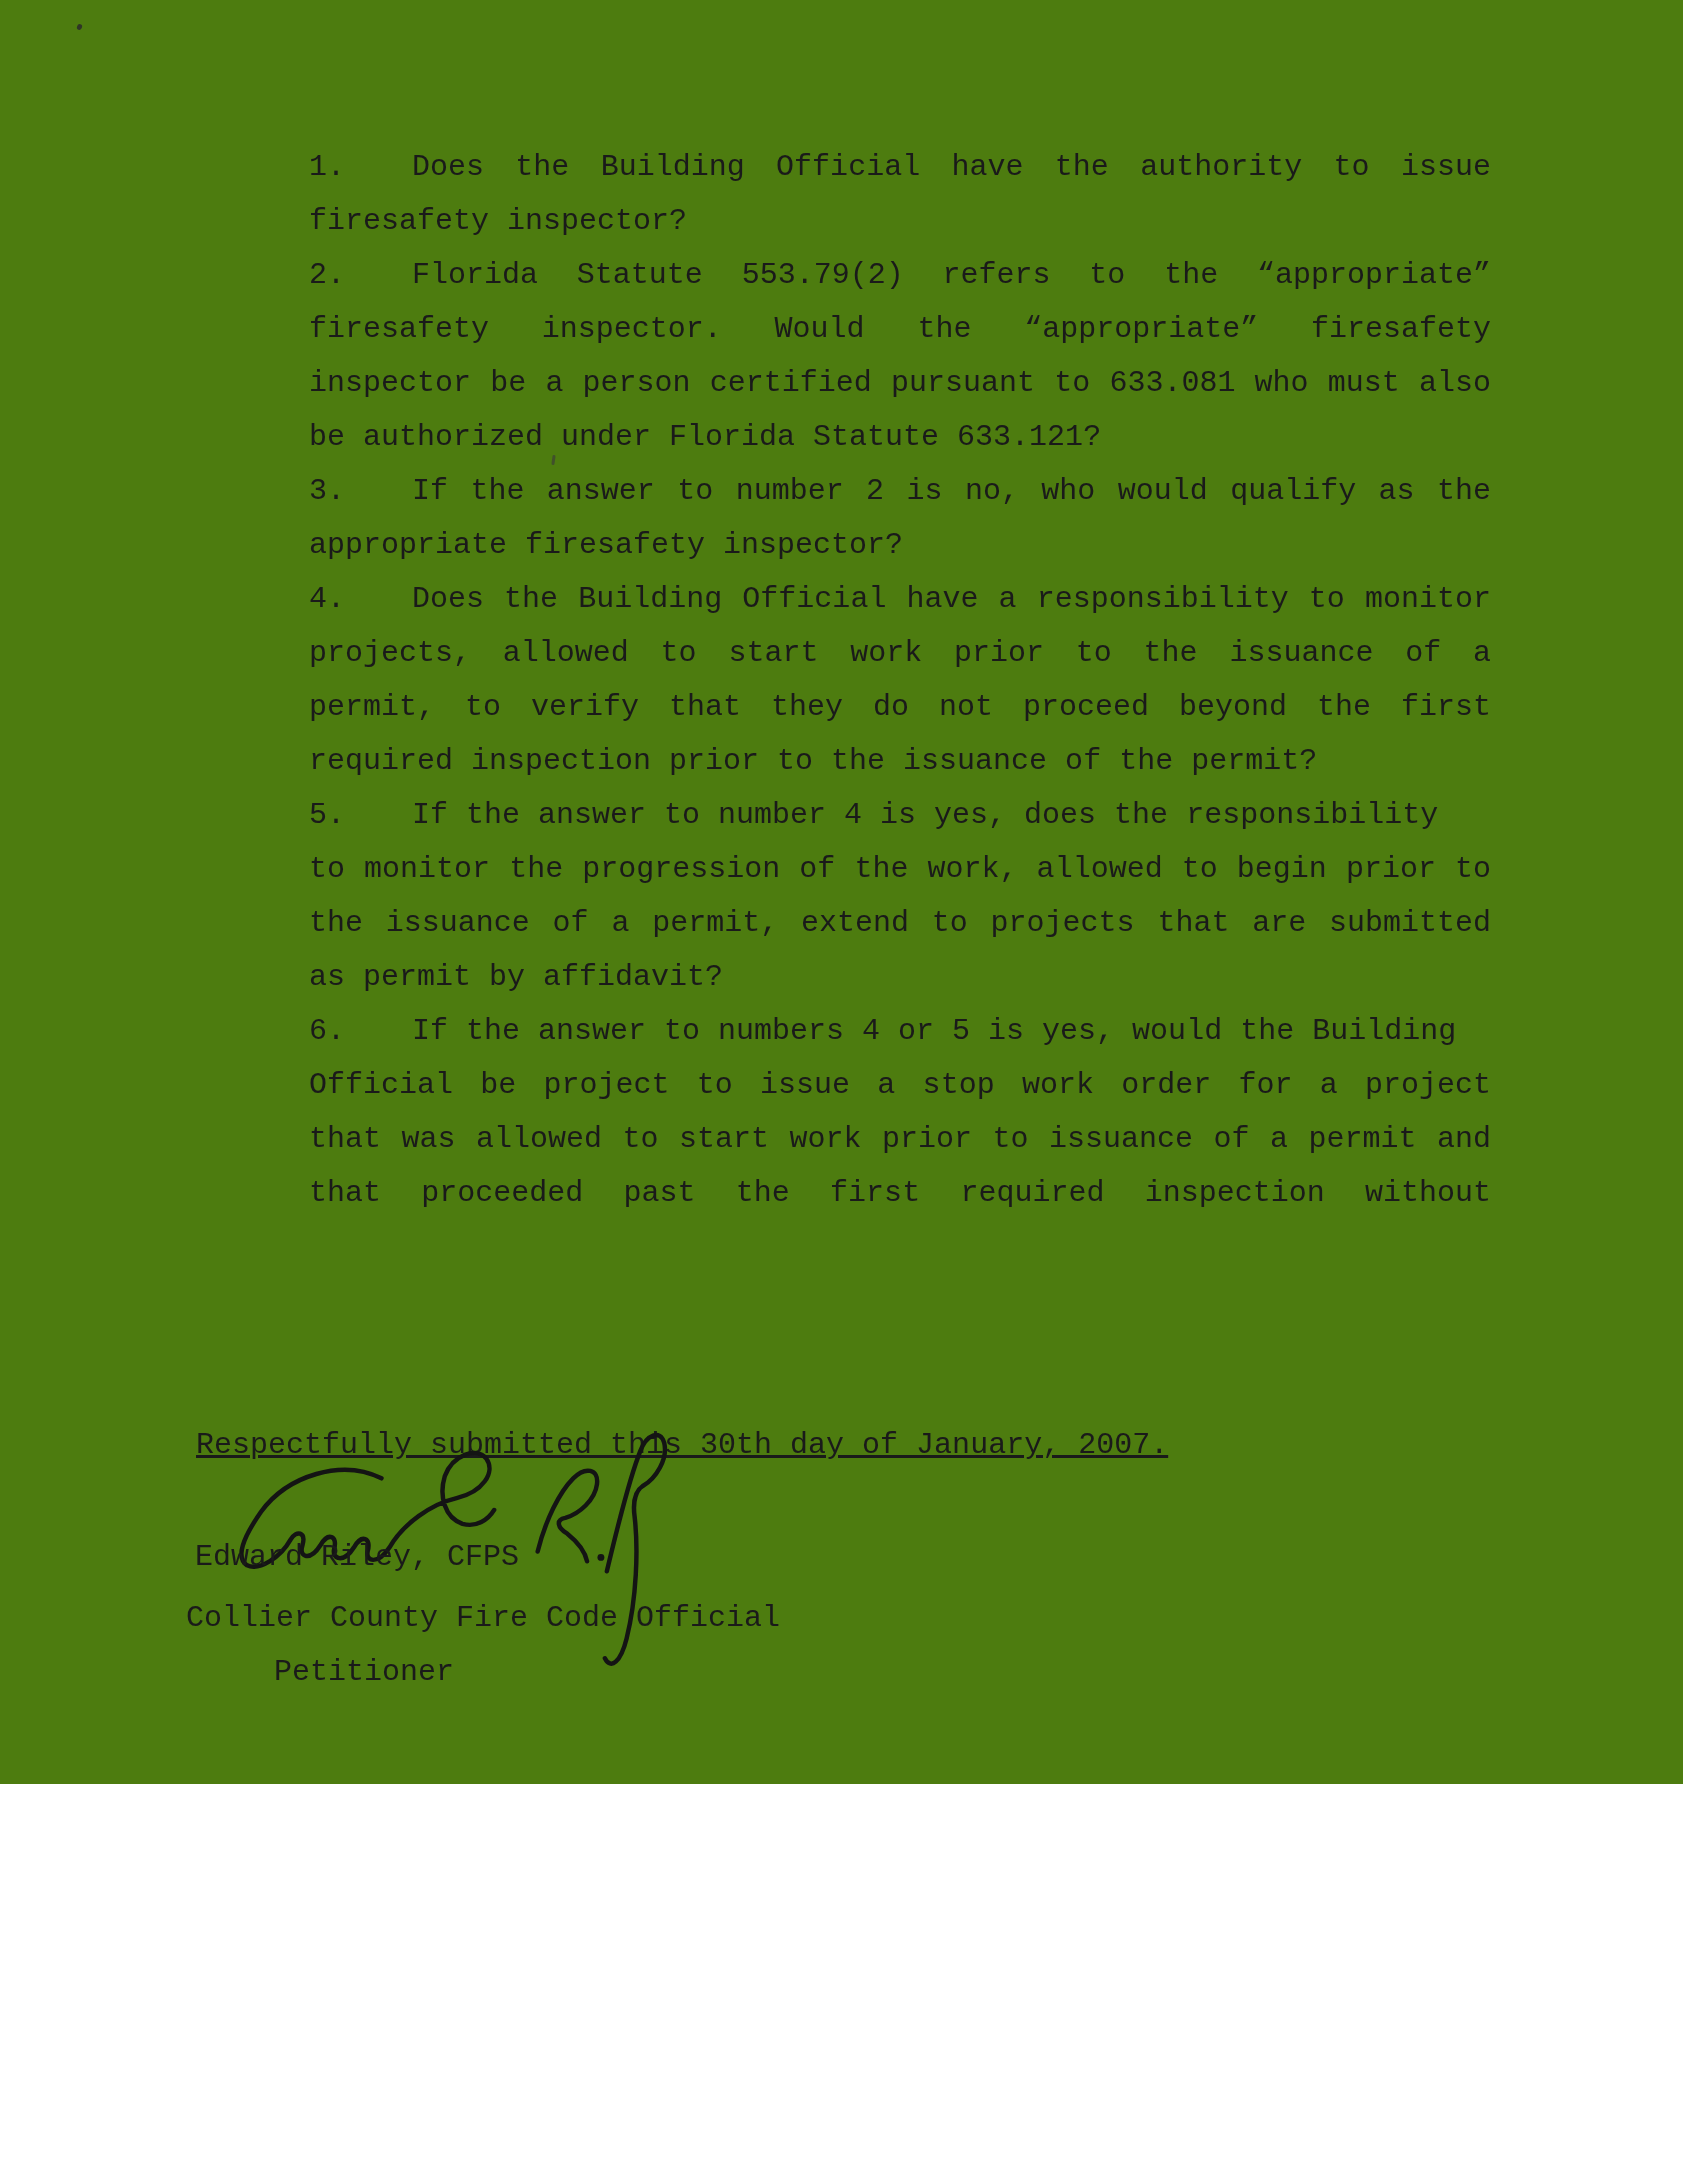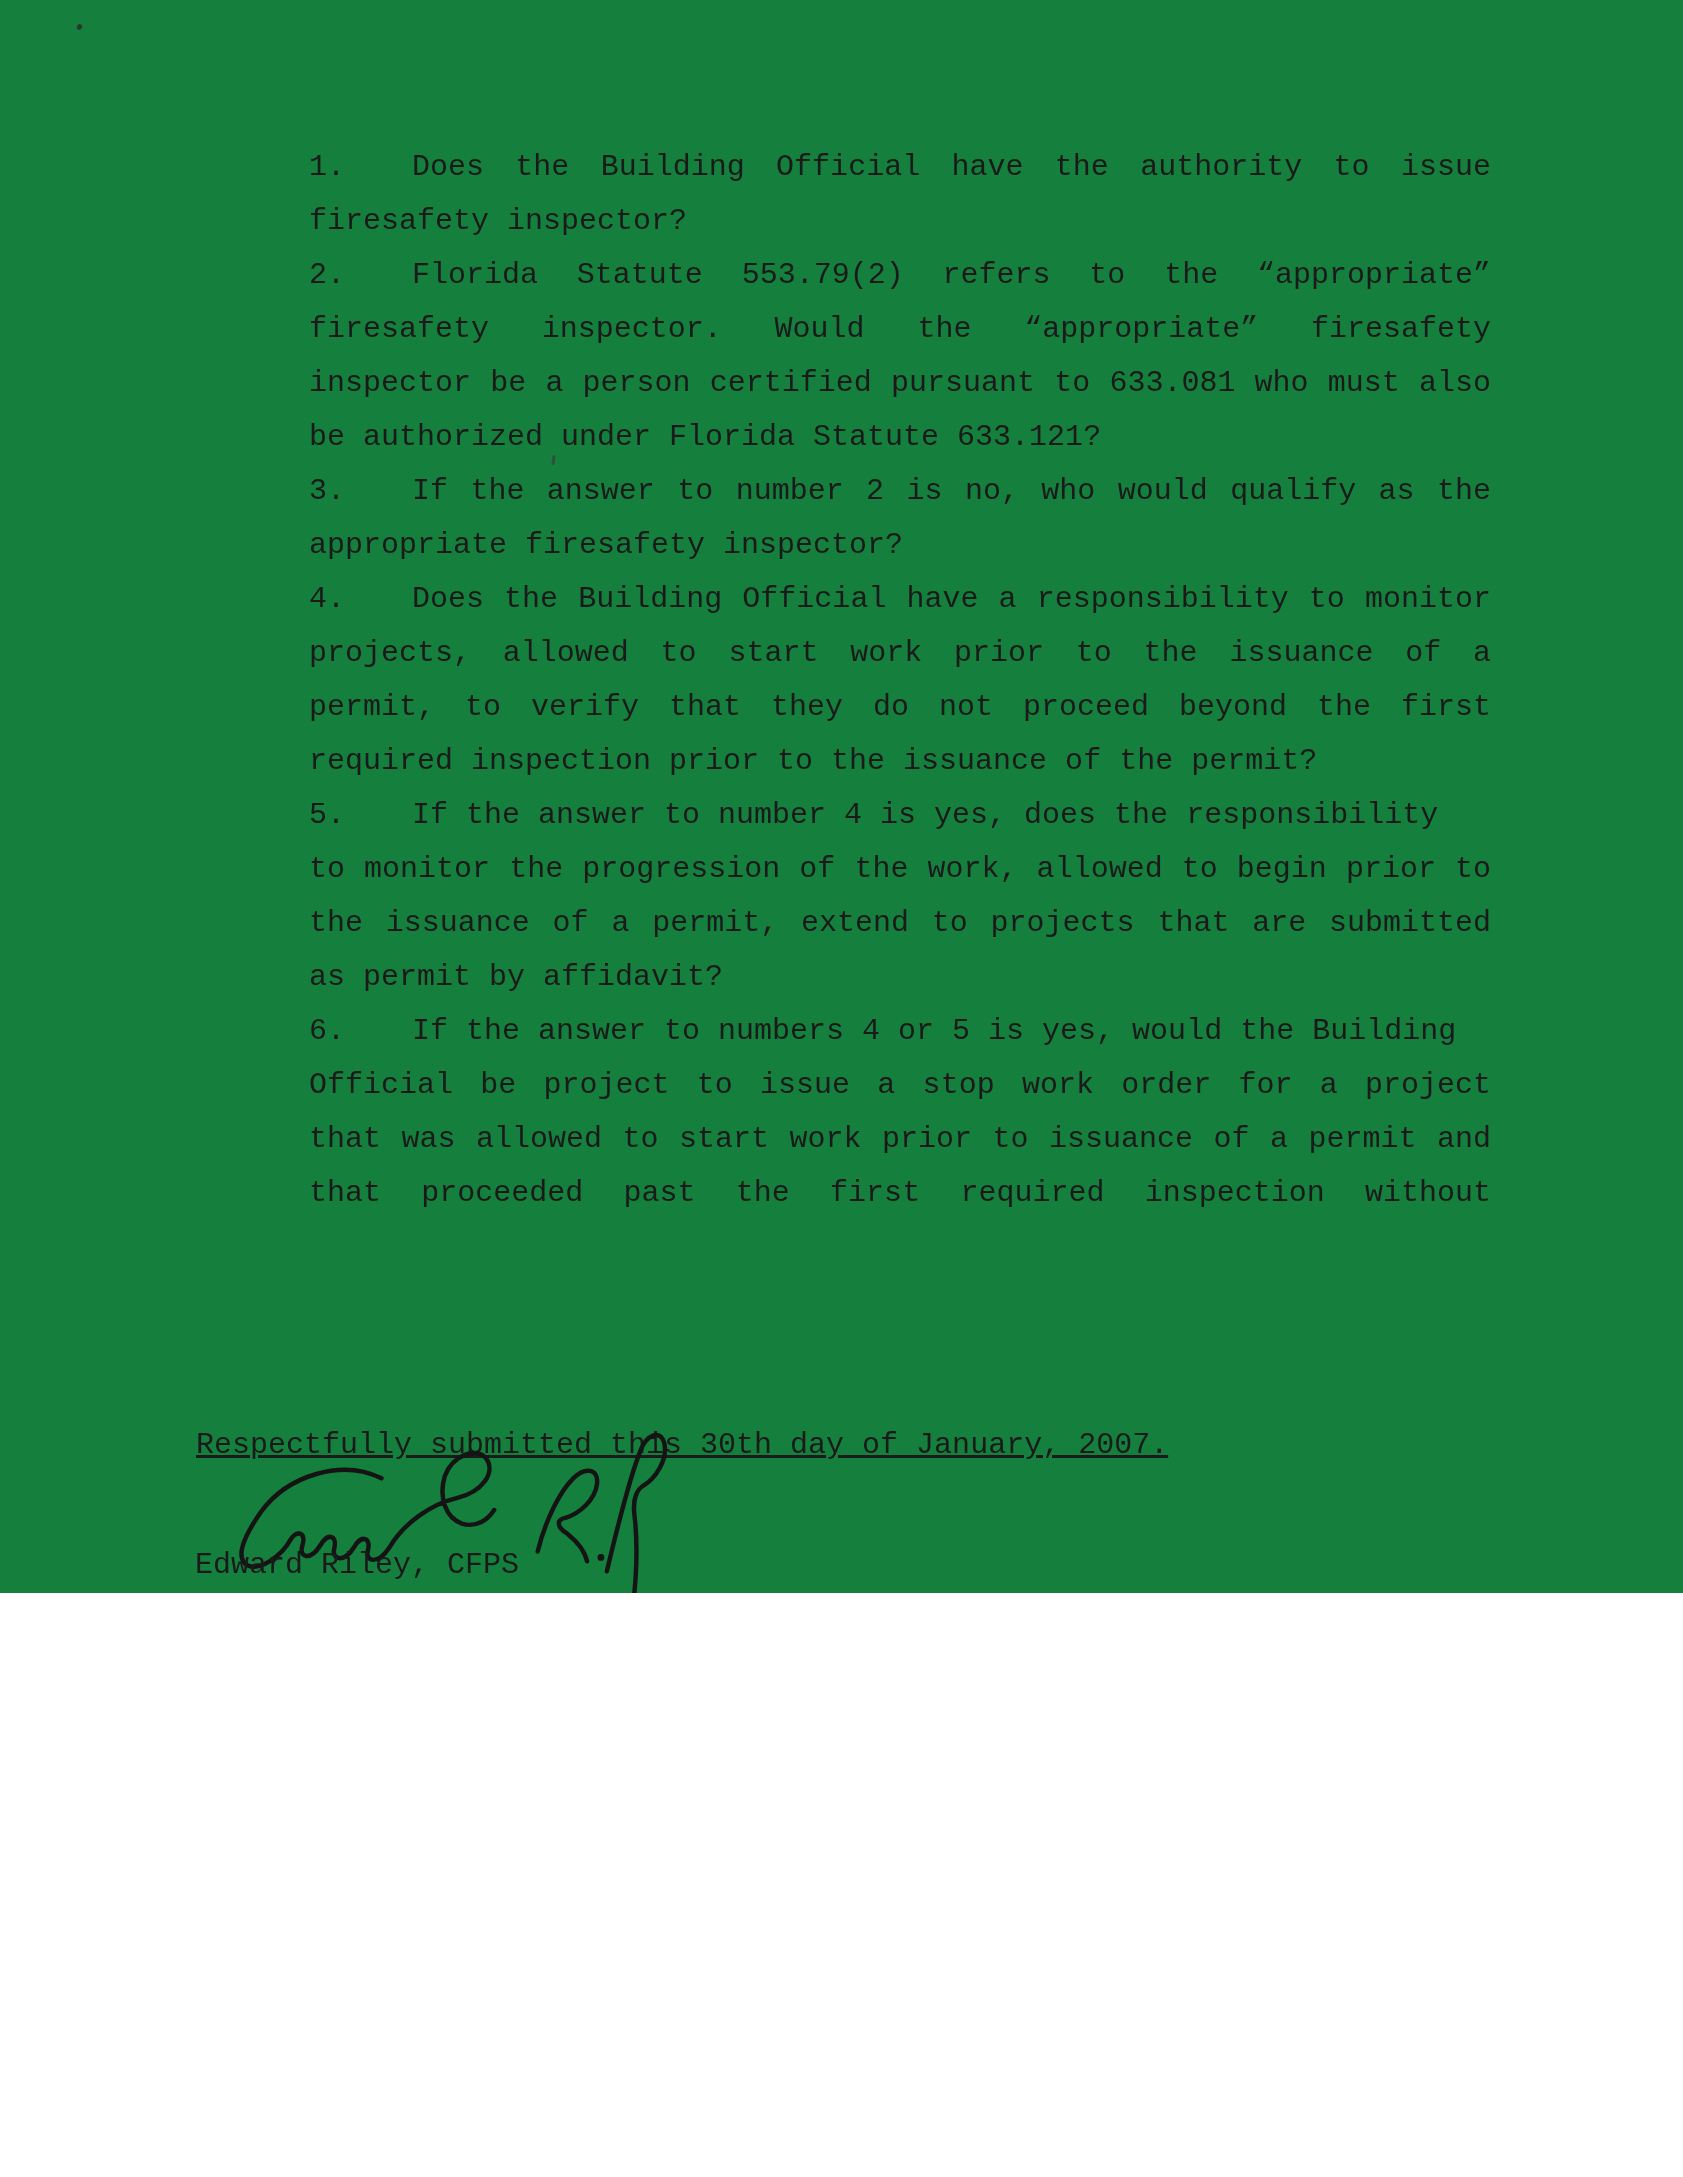--- a/index.html
+++ b/index.html
@@ -3,22 +3,22 @@
 <meta charset="utf-8">
 <style>
   html, body {
     margin: 0;
     padding: 0;
     background: #ffffff;
   }
   .page {
     position: relative;
     width: 1683px;
-    height: 1593px;
-    background: #15803d;
+    height: 1784px;
+    background: #4d7c0f;
     color: #1a1a1a;
     font-family: "Liberation Mono", "DejaVu Sans Mono", monospace;
     overflow: hidden;
   }
   
   .questions {
     position: absolute;
     left: 309px;
     top: 140px;
     width: 1182px;
@@ -35,21 +35,21 @@
     width: 103px;
   }
   
   .abs-text {
     position: absolute;
     font-size: 30px;
     line-height: 38px;
     white-space: pre;
   }
   .closing-line { left: 196px; top: 1426px; text-decoration: underline; }
-  .sig-name     { left: 195px; top: 1538px; margin-top: 8px; }
+  .sig-name     { left: 195px; top: 1538px; }
   .sig-title    { left: 186px; top: 1599px; }
   .sig-role     { left: 274px; top: 1653px; }
   .page-number  { left: 752px; top: 2026px; }
   
   .signature {
     position: absolute;
     left: 233px;
     top: 1421px;
     width: 465px;
     height: 257px;

